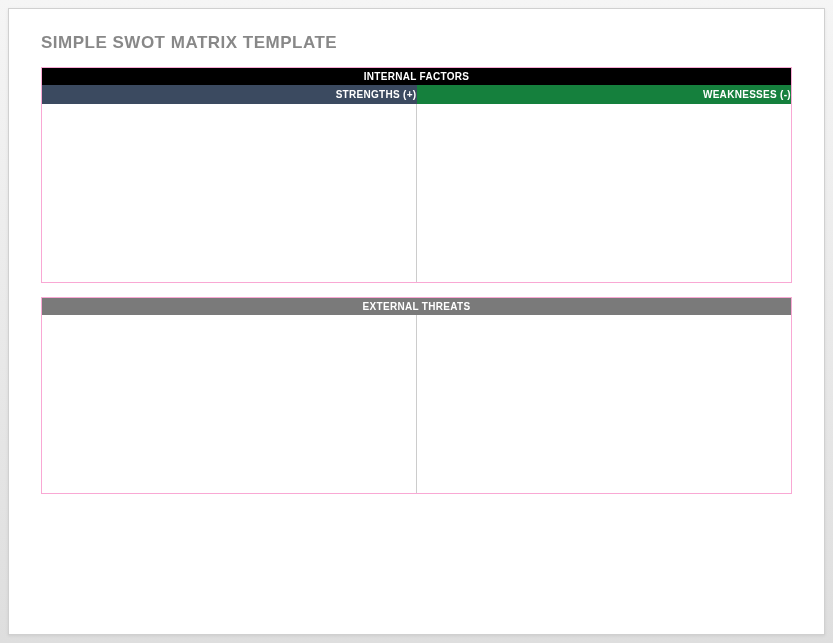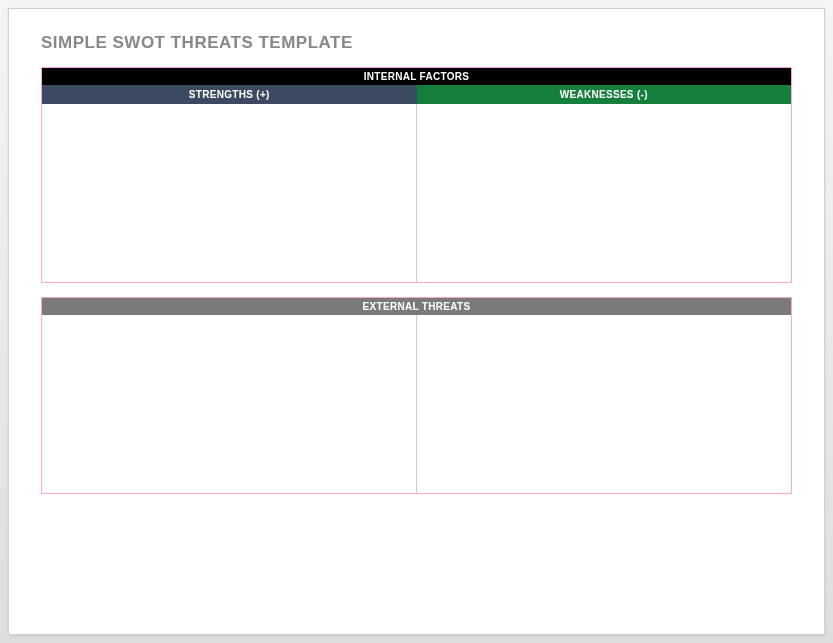--- a/index.html
+++ b/index.html
@@ -48,21 +48,21 @@
       background: #7a7a7a;
     }
     .columns {
       display: flex;
     }
     .col-header {
       flex: 1;
       color: #ffffff;
       font-size: 10px;
       font-weight: bold;
-      text-align: center;
+      text-align: right;
       padding: 4px 0;
       letter-spacing: 0.3px;
     }
     .strengths-header {
       background: #3b4a60;
     }
     .weaknesses-header {
       background: #15803d;
     }
     .opportunities-header {
@@ -80,21 +80,21 @@
       min-height: 178px;
     }
     .content-cell:first-child {
       border-right: 1px solid #cccccc;
     }
   </style>
 </head>
 <body>
 
 <div class="document">
-  <h1 class="doc-title">SIMPLE SWOT THREATS TEMPLATE</h1>
+  <h1 class="doc-title">SIMPLE SWOT MATRIX TEMPLATE</h1>
 
   <div class="section">
     <div class="section-header internal-header">INTERNAL FACTORS</div>
     <div class="columns">
       <div class="col-header strengths-header">STRENGTHS (+)</div>
       <div class="col-header weaknesses-header">WEAKNESSES (-)</div>
     </div>
     <div class="content-row">
       <div class="content-cell"></div>
       <div class="content-cell"></div>

